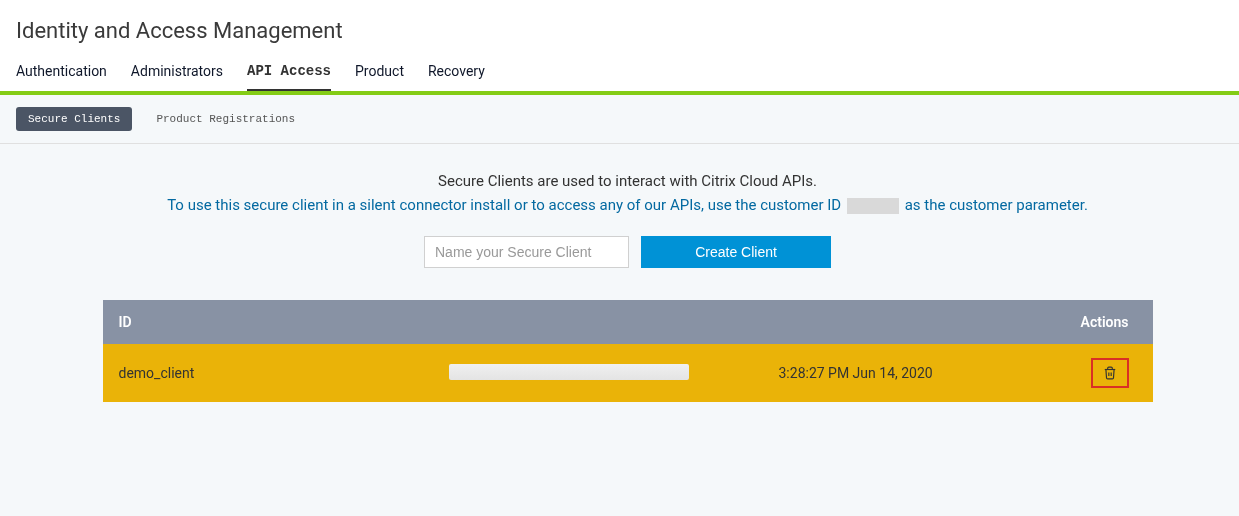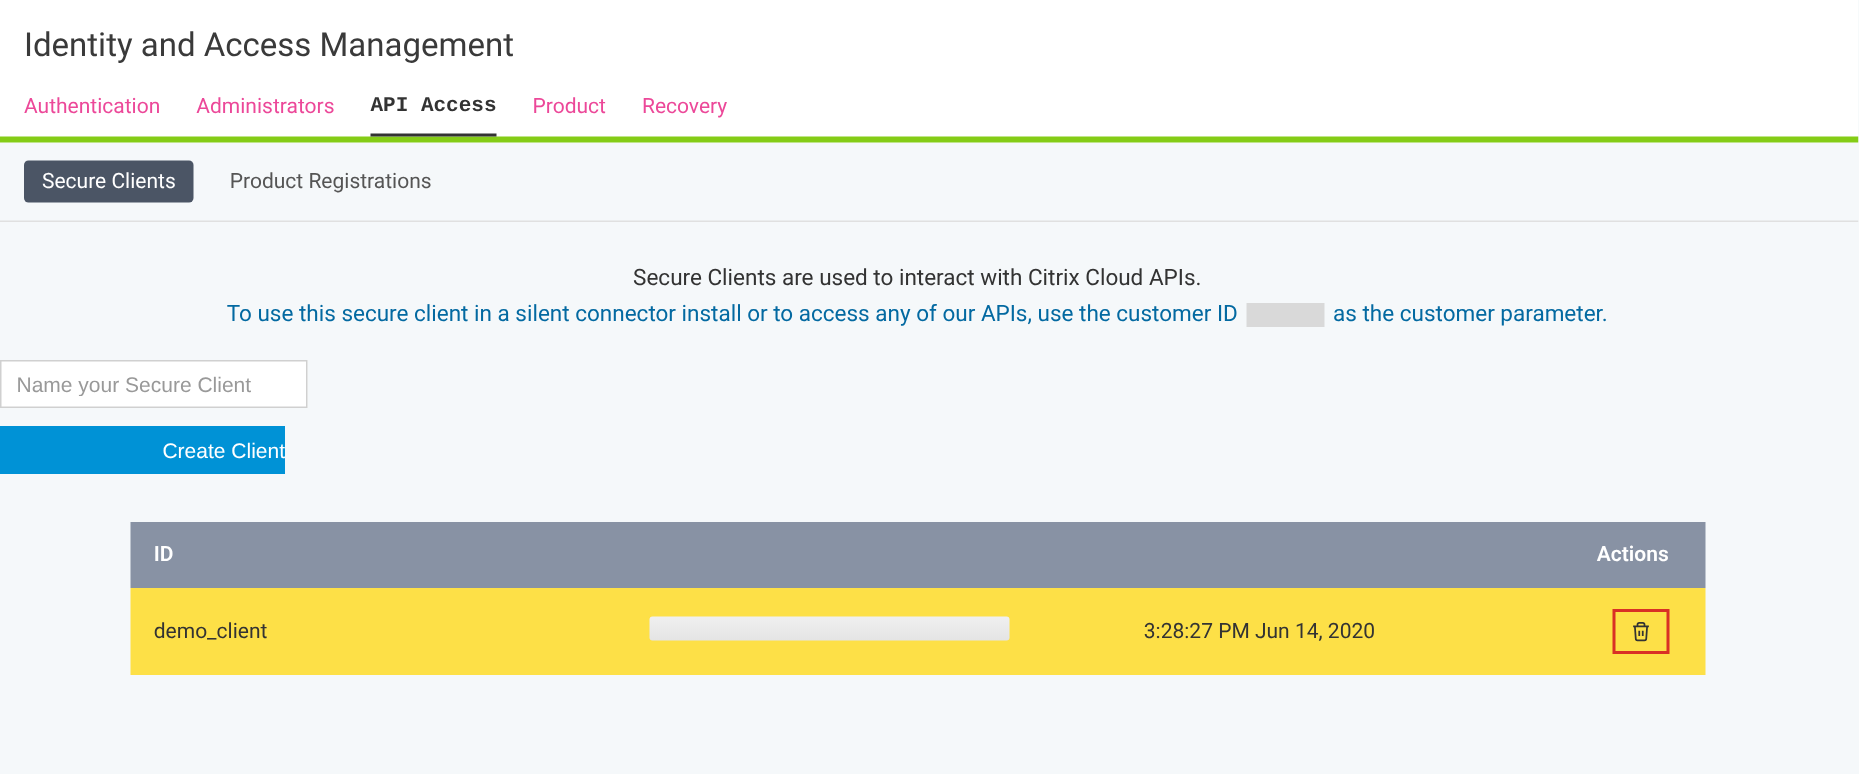--- a/index.html
+++ b/index.html
@@ -25,52 +25,53 @@
       font-weight: 400;
       color: #3a3a3a;
       margin-bottom: 20px;
     }
     .main-tabs {
       display: flex;
       gap: 24px;
     }
     .main-tab {
       font-size: 14px;
-      color: #ec4899;
+      color: #0f172a;
       padding-bottom: 10px;
       cursor: pointer;
       border-bottom: 2px solid transparent;
     }
     .main-tab.active {
       color: #333;
       font-weight: 600;
       border-bottom: 2px solid #333;
       font-family: Liberation Mono, monospace;
     }
     .subtabs-row {
       padding: 12px 16px 12px 16px;
       border-bottom: 1px solid #e0e0e0;
       display: flex;
       align-items: center;
       gap: 24px;
     }
     .subtab {
-      font-size: 14px;
+      font-size: 11px;
       color: #555;
       cursor: pointer;
+      font-family: Liberation Mono, monospace;
     }
     .subtab.pill-active {
       background: #4b5565;
       color: #fff;
       padding: 6px 12px;
       border-radius: 3px;
     }
     .content {
       text-align: center;
-      padding: 28px 16px 0 0;
+      padding: 28px 16px 0 32px;
     }
     .intro-line1 {
       font-size: 15px;
       color: #333;
       margin-bottom: 6px;
     }
     .intro-line2 {
       font-size: 15px;
       color: #0369a1;
     }
@@ -80,42 +81,40 @@
       height: 16px;
       background: #d9d9d9;
       vertical-align: middle;
       margin: 0 2px;
     }
     .create-row {
       margin-top: 22px;
       display: flex;
       justify-content: center;
       gap: 12px;
-      flex-direction: column;
     }
     .name-input {
       width: 205px;
       height: 32px;
       border: 1px solid #d0d0d0;
       padding: 0 10px;
       font-size: 14px;
       background: #fff;
     }
     .name-input::placeholder {
       color: #999;
     }
     .create-btn {
       width: 190px;
       height: 32px;
       background: #0092d6;
       color: #fff;
       border: none;
       font-size: 14px;
       cursor: pointer;
-      text-align: right;
     }
     .table-wrap {
       margin: 32px auto 0 auto;
       width: 1050px;
     }
     .table-header {
       display: flex;
       background: #8892a4;
       color: #fff;
       font-size: 14px;
@@ -127,21 +126,21 @@
     .col-id { width: 330px; }
     .col-date { width: 280px; }
     .col-actions { flex: 1; text-align: right; padding-right: 8px; }
     .sort-arrow {
       font-size: 11px;
       margin-left: 2px;
       vertical-align: middle;
     }
     .table-row {
       display: flex;
-      background: #fde047;
+      background: #eab308;
       padding: 14px 16px;
       font-size: 14px;
       color: #333;
       text-align: left;
       align-items: center;
     }
     .redacted-cell {
       display: inline-block;
       width: 240px;
       height: 16px;

